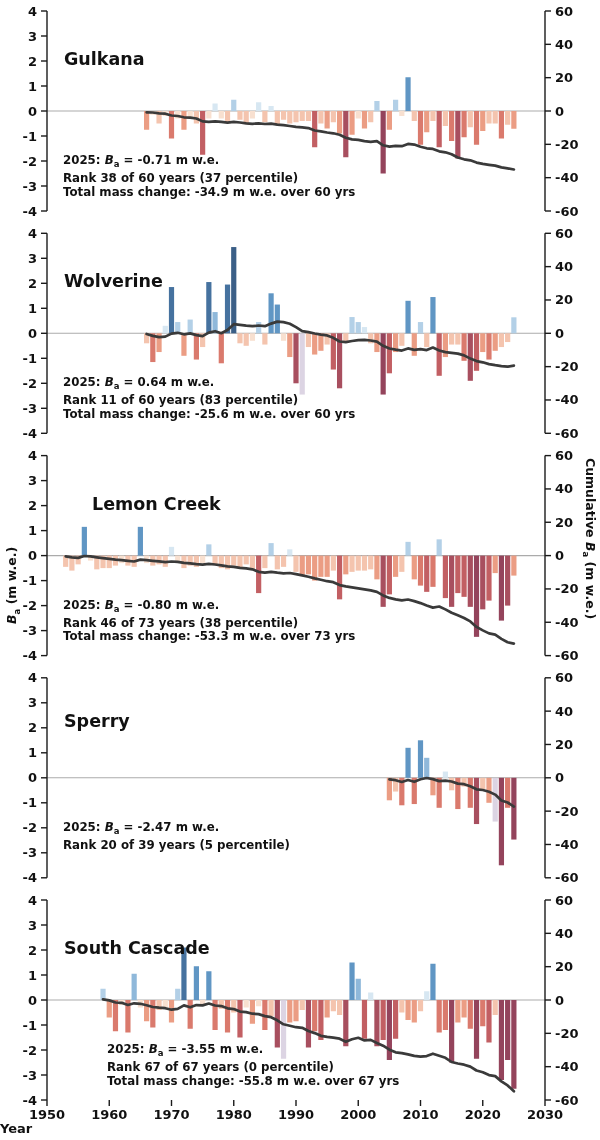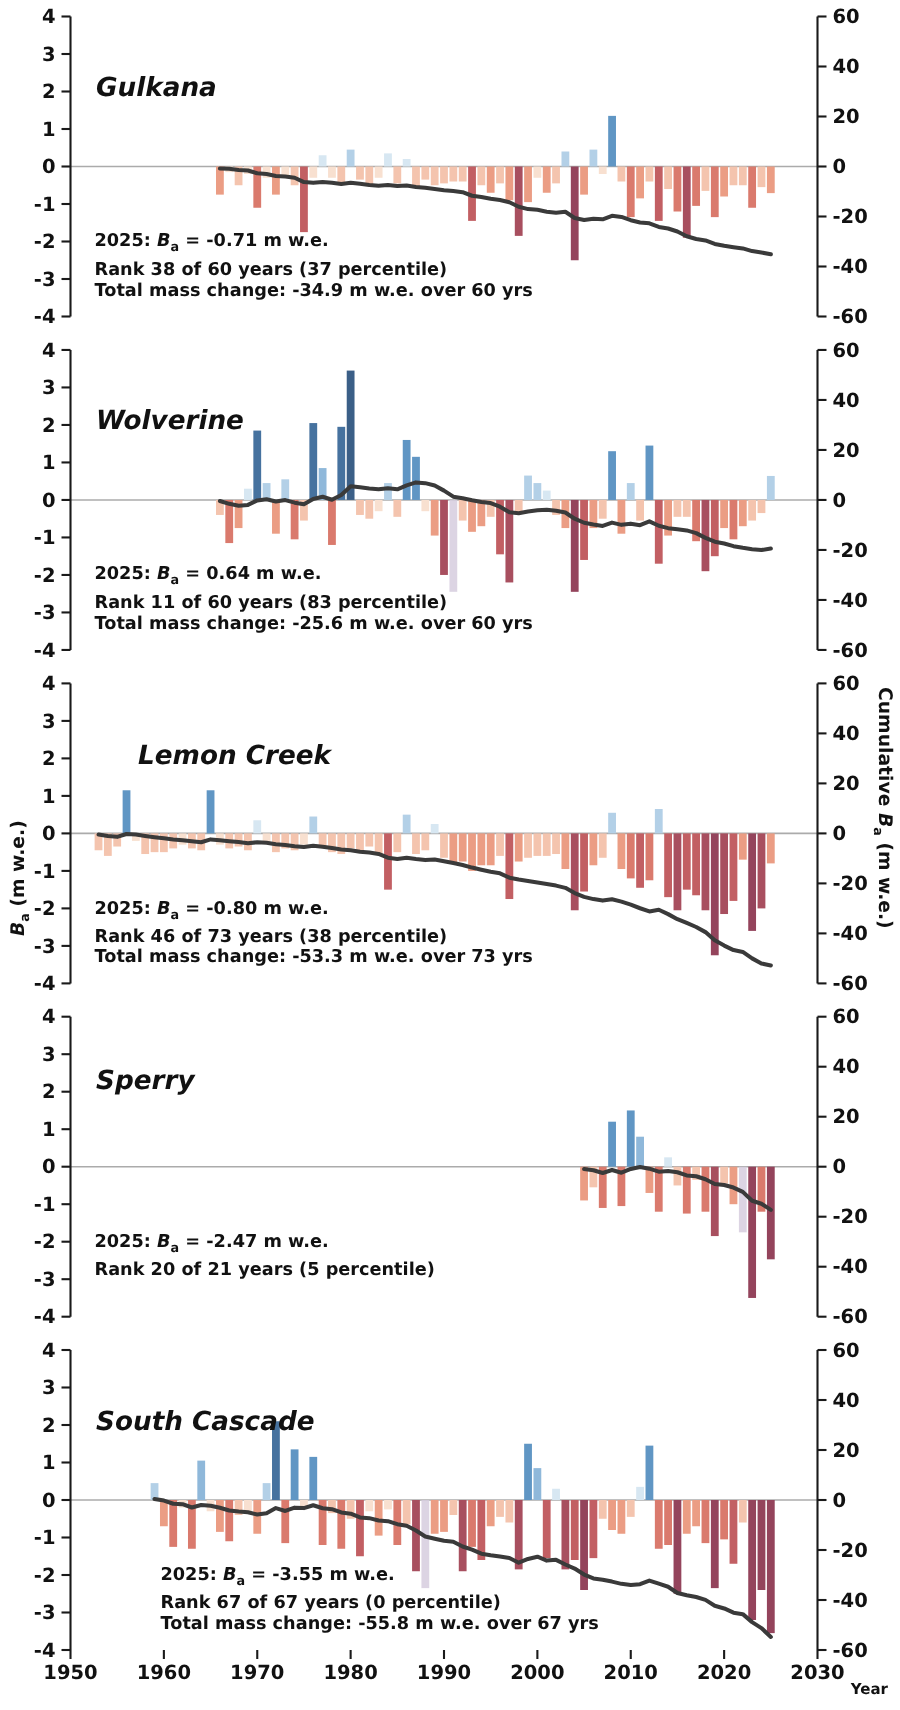--- a/index.html
+++ b/index.html
@@ -3,34 +3,34 @@
 <meta charset="utf-8">
 <style>
   html,body{margin:0;padding:0;background:#ffffff;}
   .fig{
     position:relative;width:600px;height:1140px;background:#ffffff;overflow:hidden;
     font-family:"DejaVu Sans","Liberation Sans",sans-serif;color:#111;
   }
   svg{position:absolute;left:0;top:0;}
   svg text{font-family:"DejaVu Sans","Liberation Sans",sans-serif;font-weight:bold;fill:#111;}
   .panel-title{
-    position:absolute;left:64px;font-size:17.5px;font-weight:bold;color:#111;white-space:nowrap;font-style:italic;
+    position:absolute;left:64px;font-size:17.5px;font-weight:bold;color:#111;white-space:nowrap;
   }
   .panel-ann{
     position:absolute;left:63px;font-size:11.8px;font-weight:bold;line-height:13.6px;color:#111;white-space:nowrap;
   }
   .panel-ann i{font-style:italic;}
   .panel-ann sub,.axis-label sub{font-size:8.5px;}
   .axis-label{
     position:absolute;font-size:12.5px;font-weight:bold;white-space:nowrap;color:#111;
   }
   .axis-label i{font-style:italic;}
   #ylabel-left{left:4px;top:624px;transform:rotate(-90deg);transform-origin:0 0;}
   #ylabel-right{left:598px;top:458px;transform:rotate(90deg);transform-origin:0 0;}
-  #xlabel{left:0;top:1121px;width:592px;text-align:right;font-size:10px;}
+  #xlabel{left:0;top:1121px;width:592px;text-align:left;font-size:13px;}
 </style>
 </head>
 <body>
 
 <div class="fig">
 
   <svg id="chart" width="600" height="1140" viewBox="0 0 600 1140">
       <line x1="47" y1="111" x2="545" y2="111" stroke="#ababab" stroke-width="1.1"></line>
       <rect x="144" y="111" width="5.2" height="18.75" fill="#eb9d84" opacity="1"></rect>
       <rect x="150.225" y="111" width="5.2" height="3.75" fill="#f8e0d0" opacity="1"></rect>
@@ -528,21 +528,21 @@
     <div>Rank 11 of 60 years (83 percentile)</div>
     <div>Total mass change: -25.6 m w.e. over 60 yrs</div>
   </div>
   <div class="panel-ann" style="top: 598.6px;">
     <div><span>2025: </span><i>B</i><sub>a</sub><span> = -0.80 m w.e.</span></div>
     <div>Rank 46 of 73 years (38 percentile)</div>
     <div>Total mass change: -53.3 m w.e. over 73 yrs</div>
   </div>
   <div class="panel-ann" style="top: 820.8px;">
     <div><span>2025: </span><i>B</i><sub>a</sub><span> = -2.47 m w.e.</span></div>
-    <div>Rank 20 of 21 years (5 percentile)</div>
+    <div>Rank 20 of 39 years (5 percentile)</div>
   </div>
   <div class="panel-ann" style="top: 1043px; margin-left: 44px;">
     <div><span>2025: </span><i>B</i><sub>a</sub><span> = -3.55 m w.e.</span></div>
     <div>Rank 67 of 67 years (0 percentile)</div>
     <div>Total mass change: -55.8 m w.e. over 67 yrs</div>
   </div>
 
   <div class="axis-label" id="ylabel-left"><i>B</i><sub>a</sub><span> (m w.e.)</span></div>
   <div class="axis-label" id="ylabel-right"><span>Cumulative </span><i>B</i><sub>a</sub><span> (m w.e.)</span></div>
   <div class="axis-label" id="xlabel">Year</div>

